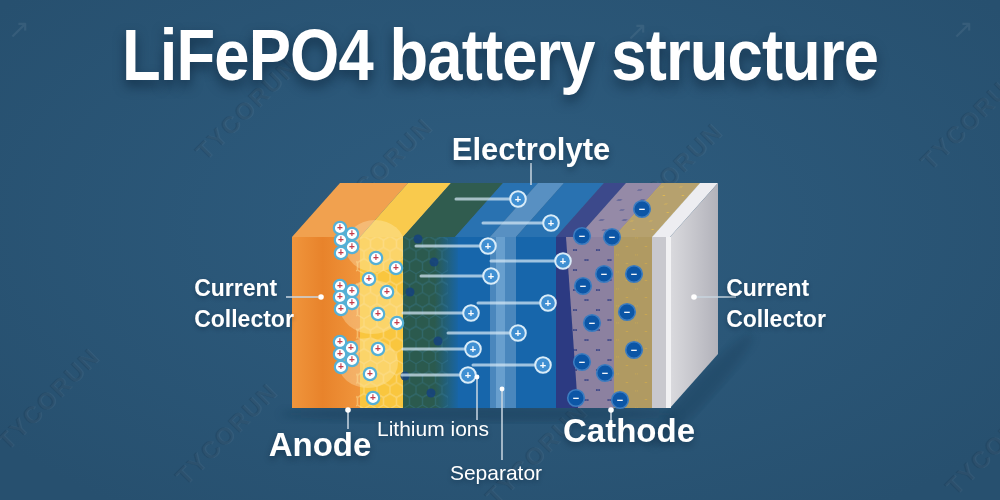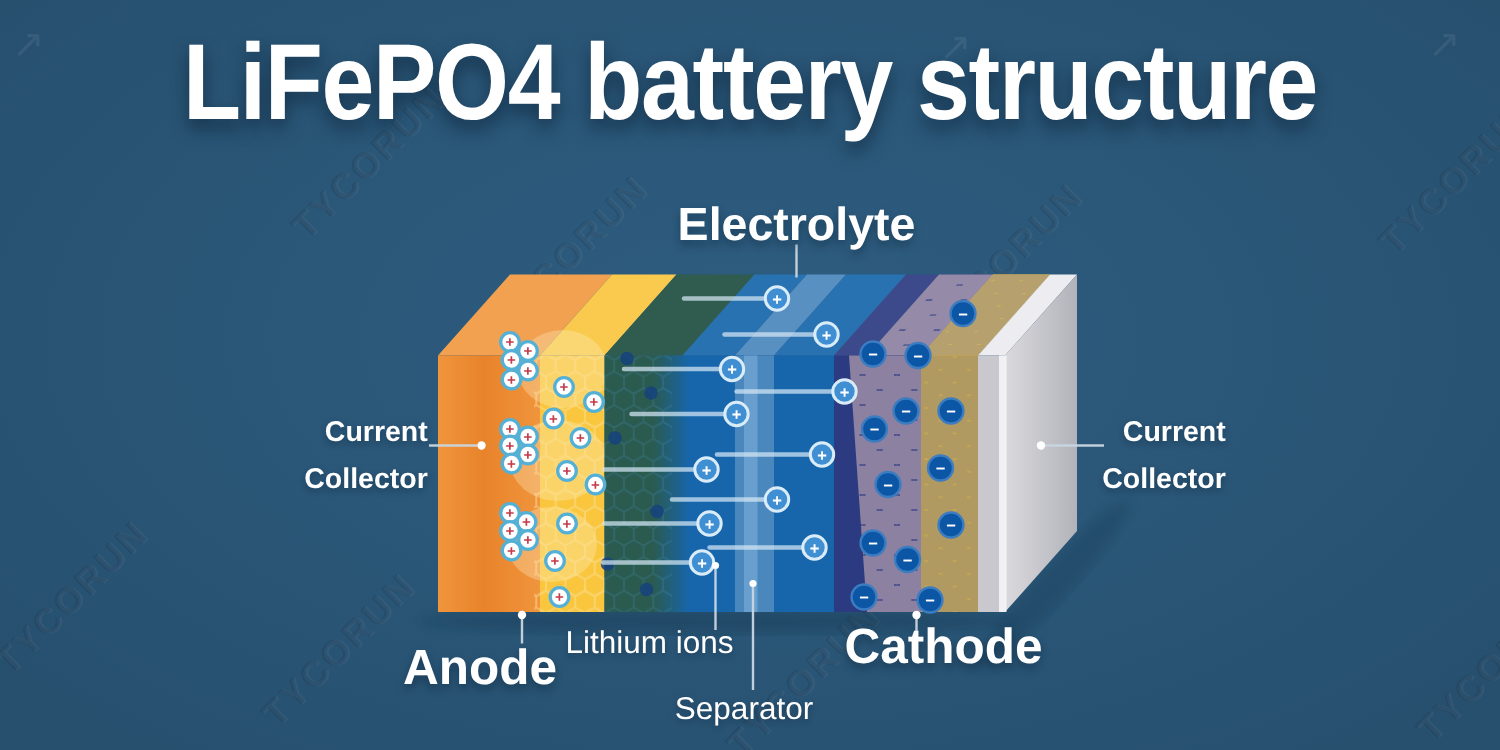--- a/index.html
+++ b/index.html
@@ -5,21 +5,21 @@
   html,body{margin:0;padding:0;}
   body{width:1000px;height:500px;overflow:hidden;font-family:"Liberation Sans",sans-serif;}
   .stage{position:relative;width:1000px;height:500px;overflow:hidden;background:#2b5777;}
   .stage svg{position:absolute;left:0;top:0;}
   .lbl{position:absolute;color:#ffffff;white-space:nowrap;}
   .title{left:500px;top:14px;transform:translateX(-50%) scaleX(.88);transform-origin:50% 0;
          font-size:72px;font-weight:bold;letter-spacing:-1px;
          text-shadow:0 6px 12px rgba(5,25,45,.55);}
   .big{font-size:33px;font-weight:bold;transform:translateX(-50%);text-shadow:0 3px 6px rgba(5,25,45,.4);}
   .med{font-size:21px;font-weight:normal;transform:translateX(-50%);text-shadow:0 2px 4px rgba(5,25,45,.35);}
-  .cc{font-size:19px;font-weight:bold;line-height:31px;text-align:right;transform:translateX(-50%);
+  .cc{font-size:23px;font-weight:bold;line-height:31px;text-align:left;transform:translateX(-50%);
       text-shadow:0 2px 4px rgba(5,25,45,.35);}
   .wm{position:absolute;font-size:24px;font-weight:bold;letter-spacing:2px;
       color:rgba(16,38,58,.16);text-shadow:1px 1px 0 rgba(255,255,255,.05);
       transform:rotate(-45deg);pointer-events:none;}
   .wm-icon{position:absolute;font-size:26px;color:rgba(255,255,255,.07);pointer-events:none;}
   svg text{font-family:"Liberation Sans",sans-serif;}
 </style>
 </head>
 <body>
 

